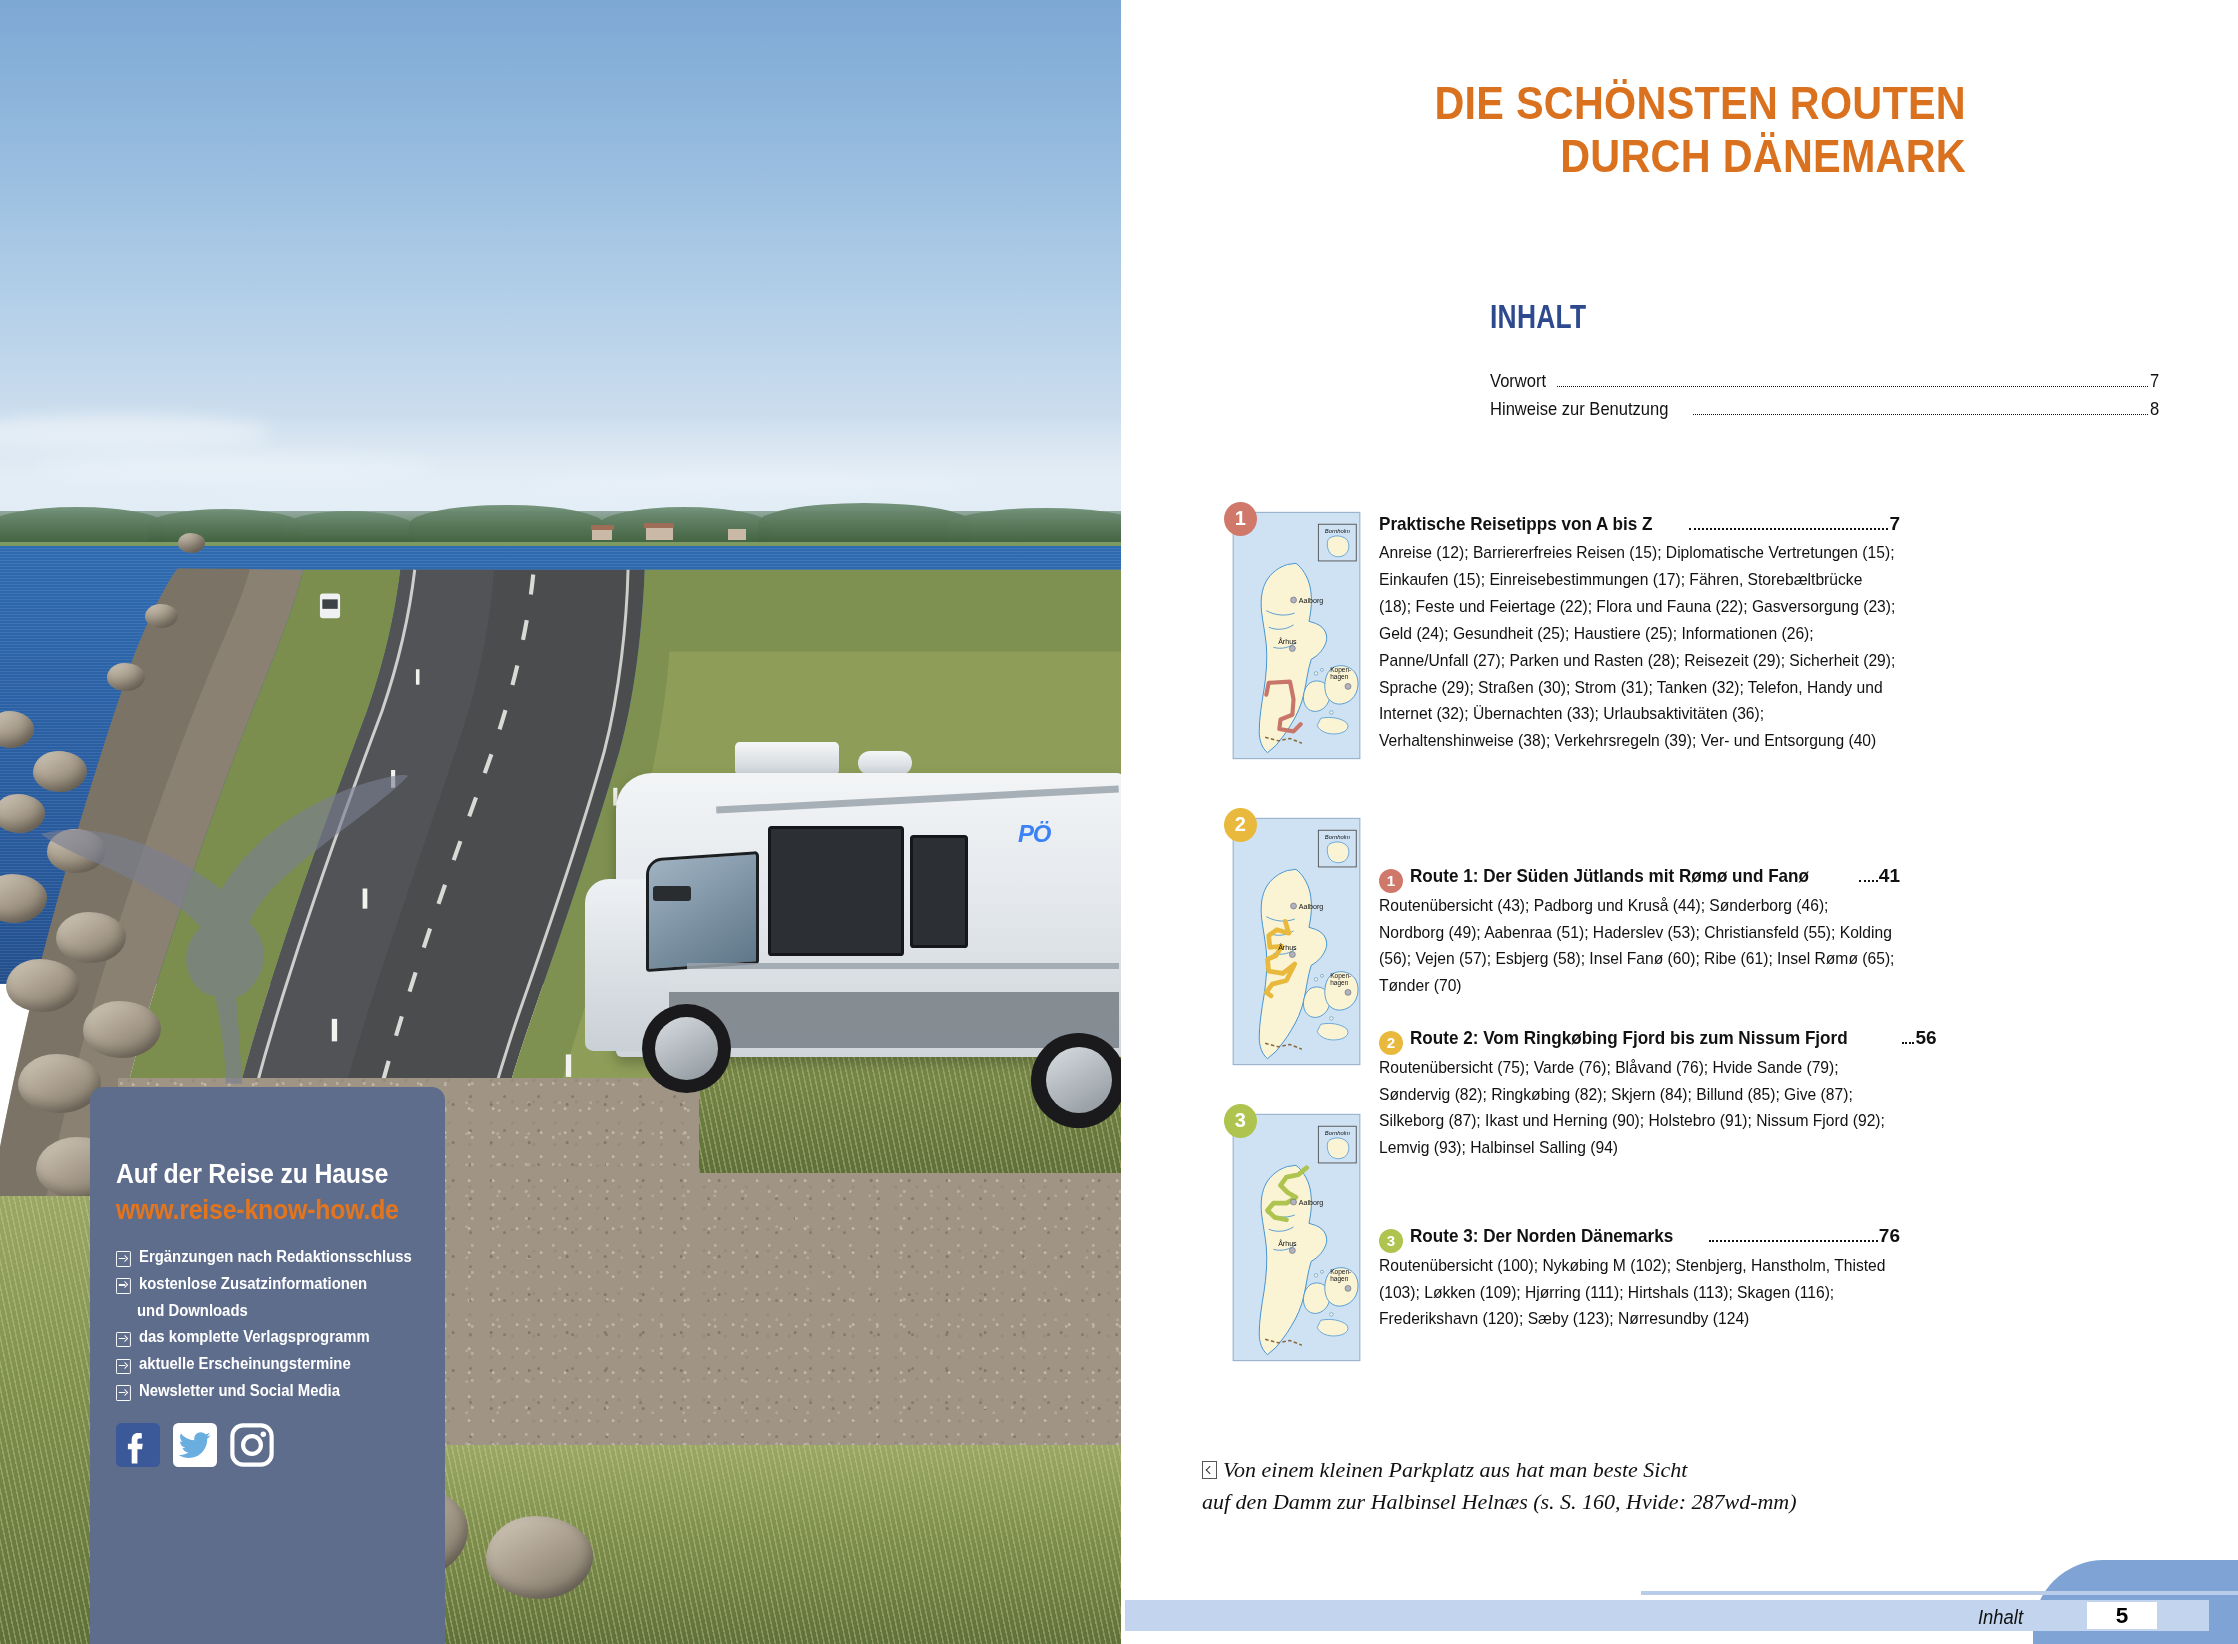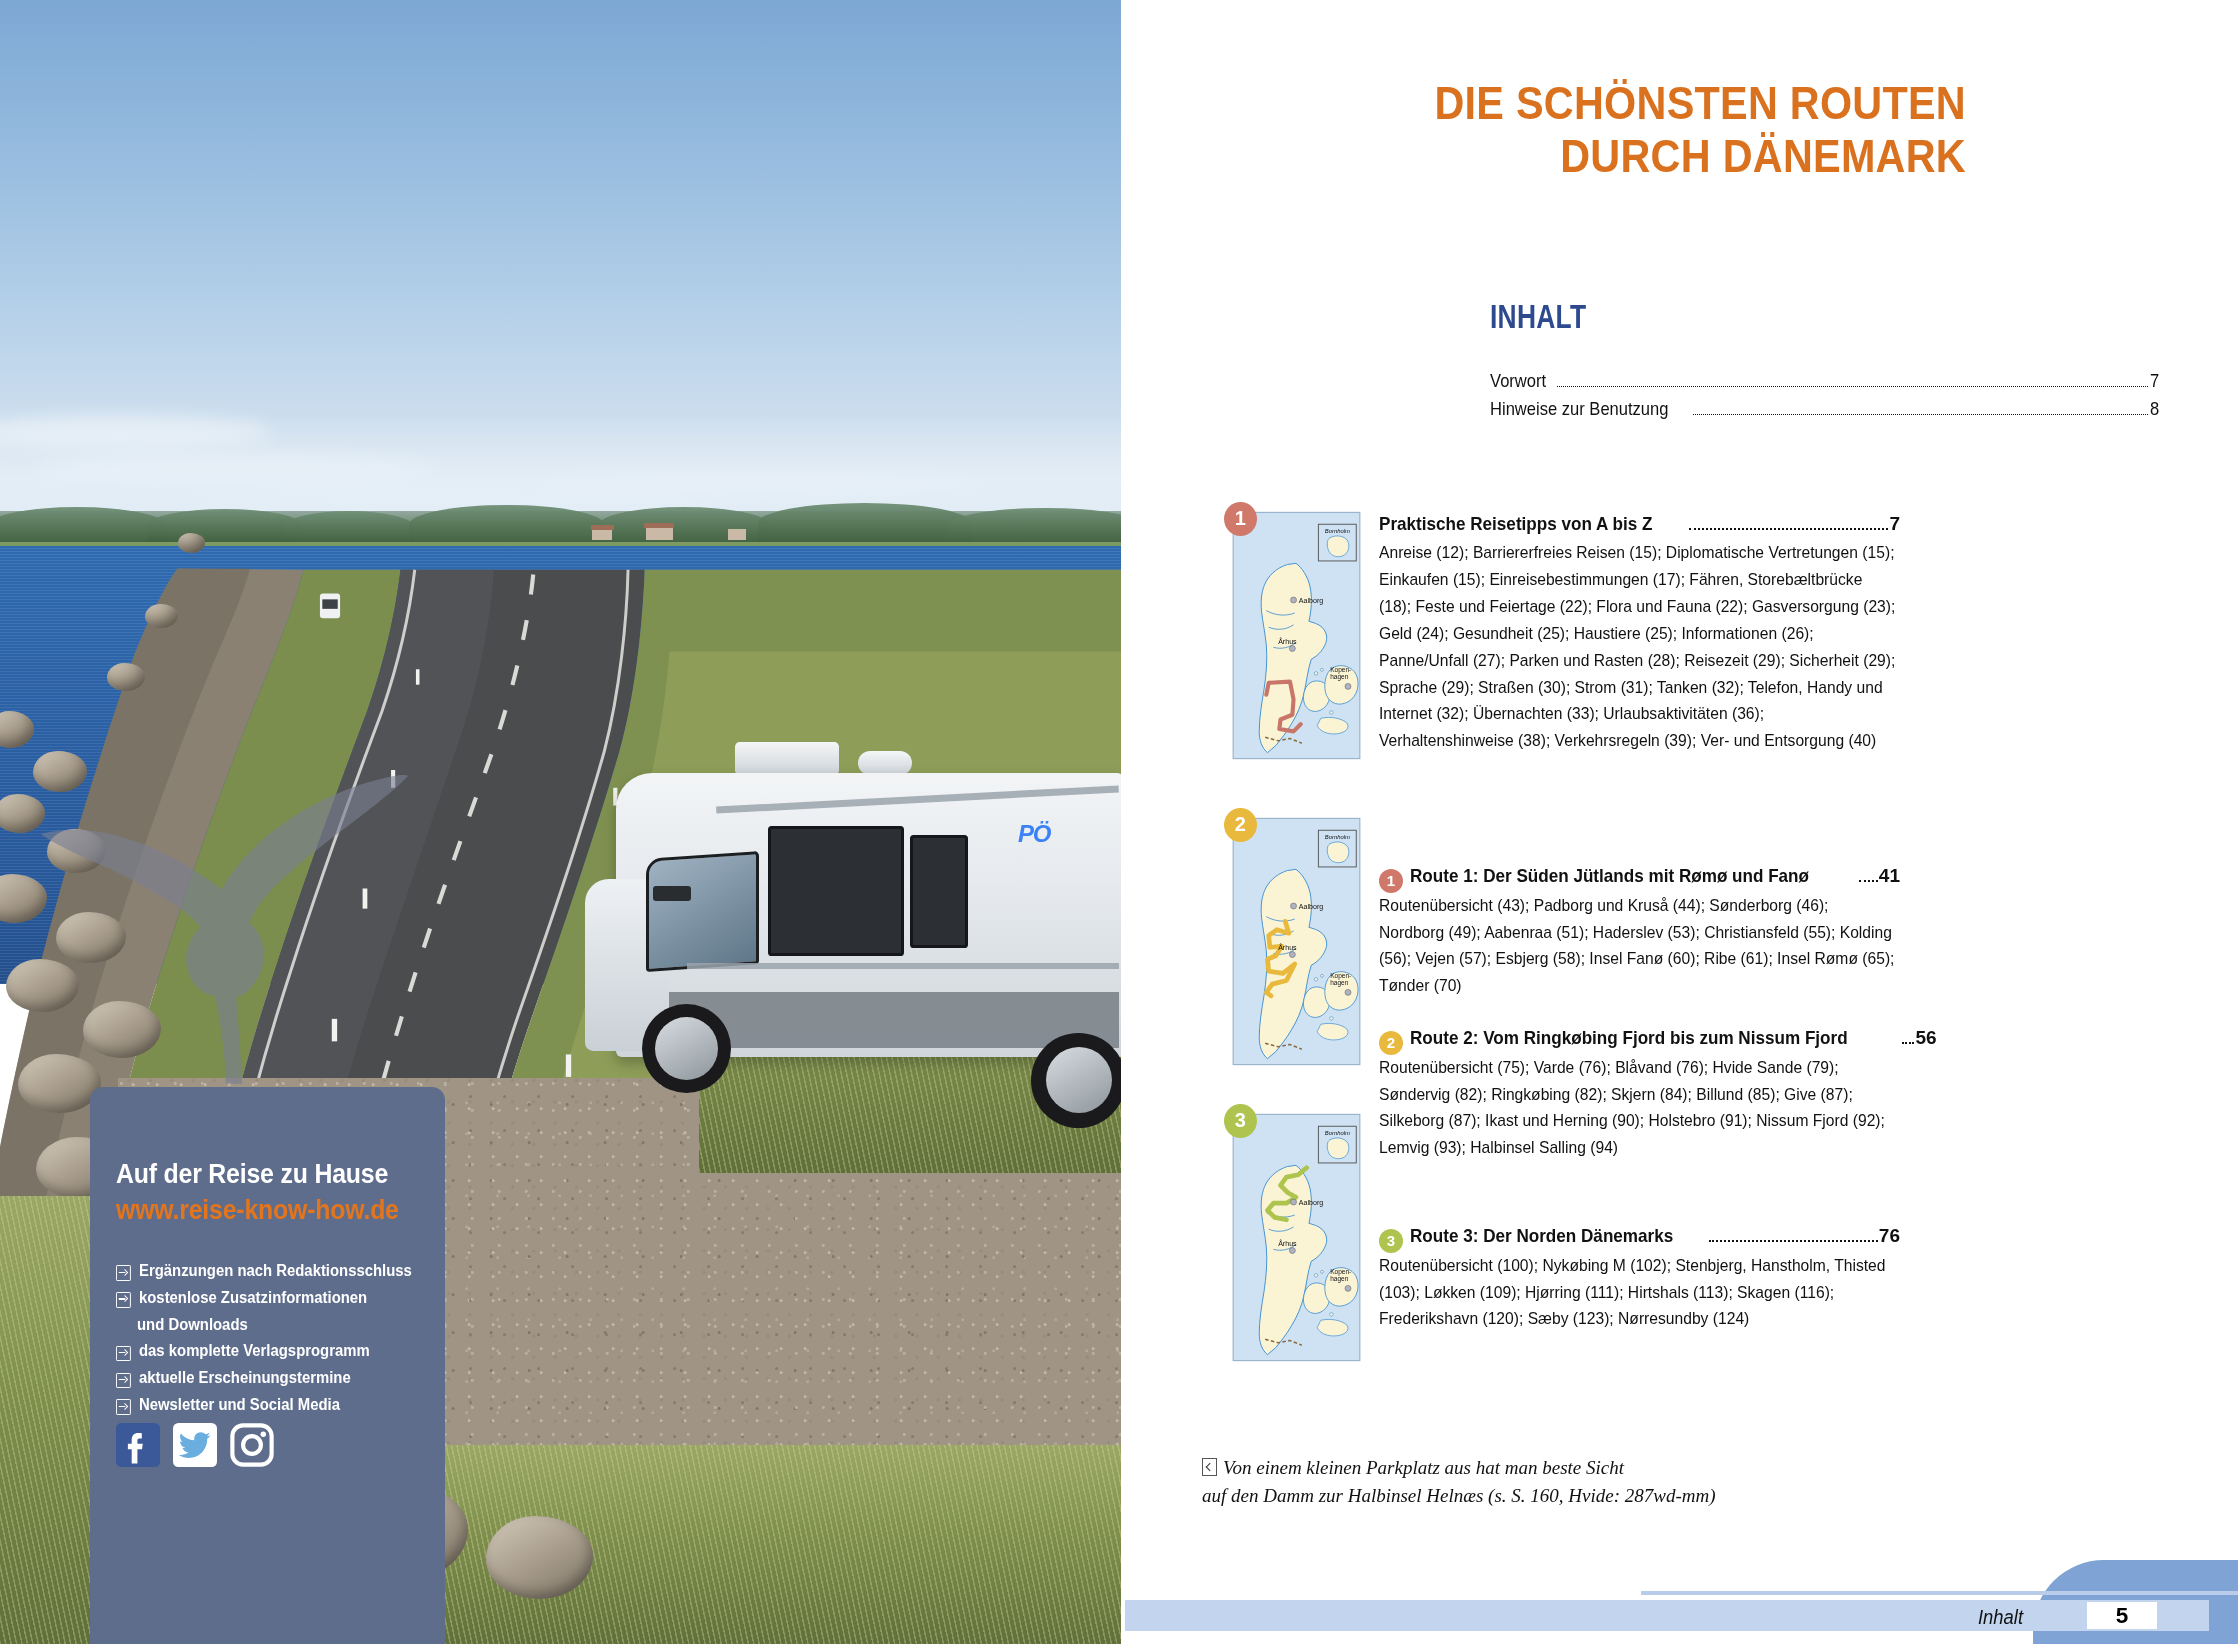--- a/index.html
+++ b/index.html
@@ -75,21 +75,21 @@
 
   
   .promo{position:absolute;left:90px;top:1087px;width:355px;height:557px;
       background:#5f6d8c;border-radius:13px 13px 0 0;}
   .promo-title{position:absolute;left:26px;top:72px;color:#ffffff;
       font-weight:bold;font-size:27px;letter-spacing:-0.2px;
       transform:scaleX(.92);transform-origin:left center;white-space:nowrap;}
   .promo-url{position:absolute;left:26px;top:108px;color:#e2751d;
       font-weight:bold;font-size:27px;letter-spacing:-0.2px;
       transform:scaleX(.92);transform-origin:left center;white-space:nowrap;}
-  .promo-list{position:absolute;left:26px;top:173px;width:308px;}
+  .promo-list{position:absolute;left:26px;top:159px;width:308px;}
   .promo-li{display:flex;align-items:flex-start;margin-bottom:4.1px;}
   .arrow-box{flex:0 0 auto;width:13.6px;height:13.6px;border:1.2px solid #fff;
       margin-top:5.3px;margin-right:7.7px;position:relative;border-radius:1.2px;}
   .arrow-box::before{content:"";position:absolute;left:1.8px;top:5.3px;width:7.1px;height:1.2px;background:#fff;}
   .arrow-box::after{content:"";position:absolute;left:6px;top:3.3px;width:4.1px;height:4.1px;
       border-top:1.2px solid #fff;border-right:1.2px solid #fff;transform:rotate(45deg);}
   .promo-li span{color:#fff;font-weight:bold;font-size:16px;line-height:1.42;
       transform:scaleX(.93);transform-origin:left center;display:block;white-space:nowrap;}
   .promo-sub{margin-left:21.3px;}
   .socials{position:absolute;left:26px;top:336px;display:flex;gap:13px;align-items:center;}
@@ -125,21 +125,21 @@
   .chap-head .ibadge{width:24px;height:24px;border-radius:50%;color:#fff;
       font-size:15px;display:inline-flex;align-items:center;justify-content:center;
       margin-right:7.1px;flex:0 0 auto;position:relative;top:4.1px;}
   .chap-head .lbl{transform:scaleX(.90);transform-origin:left center;flex:0 0 auto;}
   .chap-head .dots{flex:1 1 auto;border-bottom:2.4px dotted #111;margin:0 1.2px 5.3px 6px;min-width:12px;}
   .chap-head .pg{flex:0 0 auto;}
   .chap-sub{font-size:17px;line-height:1.58;color:#111;margin-top:3.6px;
       transform:scaleX(.92);transform-origin:left top;width:108%;}
 
   .caption{position:absolute;left:1202px;top:1454px;width:651px;
-      font-family:"Liberation Serif", serif;font-style:italic;font-size:19px;
+      font-family:"Liberation Serif", serif;font-style:italic;font-size:22px;
       line-height:1.45;color:#111;}
   .cap-icon{display:inline-block;width:13px;height:16px;border:1.2px solid #555;
       position:relative;vertical-align:-2.4px;margin-right:6px;}
   .cap-icon::after{content:"";position:absolute;left:4.1px;top:4.7px;width:4.7px;height:4.7px;
       border-left:1.2px solid #333;border-bottom:1.2px solid #333;transform:rotate(45deg);}
 
   .footer-curve{position:absolute;left:2033px;top:1560px;width:206px;height:84px;
       background:#7fa3d4;border-radius:71px 0 0 0;}
   .footer-hair{position:absolute;left:1641px;top:1591px;width:598px;height:4.1px;background:#b9cdea;}
   .footer-bar{position:absolute;left:1125px;top:1600px;width:1084px;height:31px;background:#c3d5ee;}

